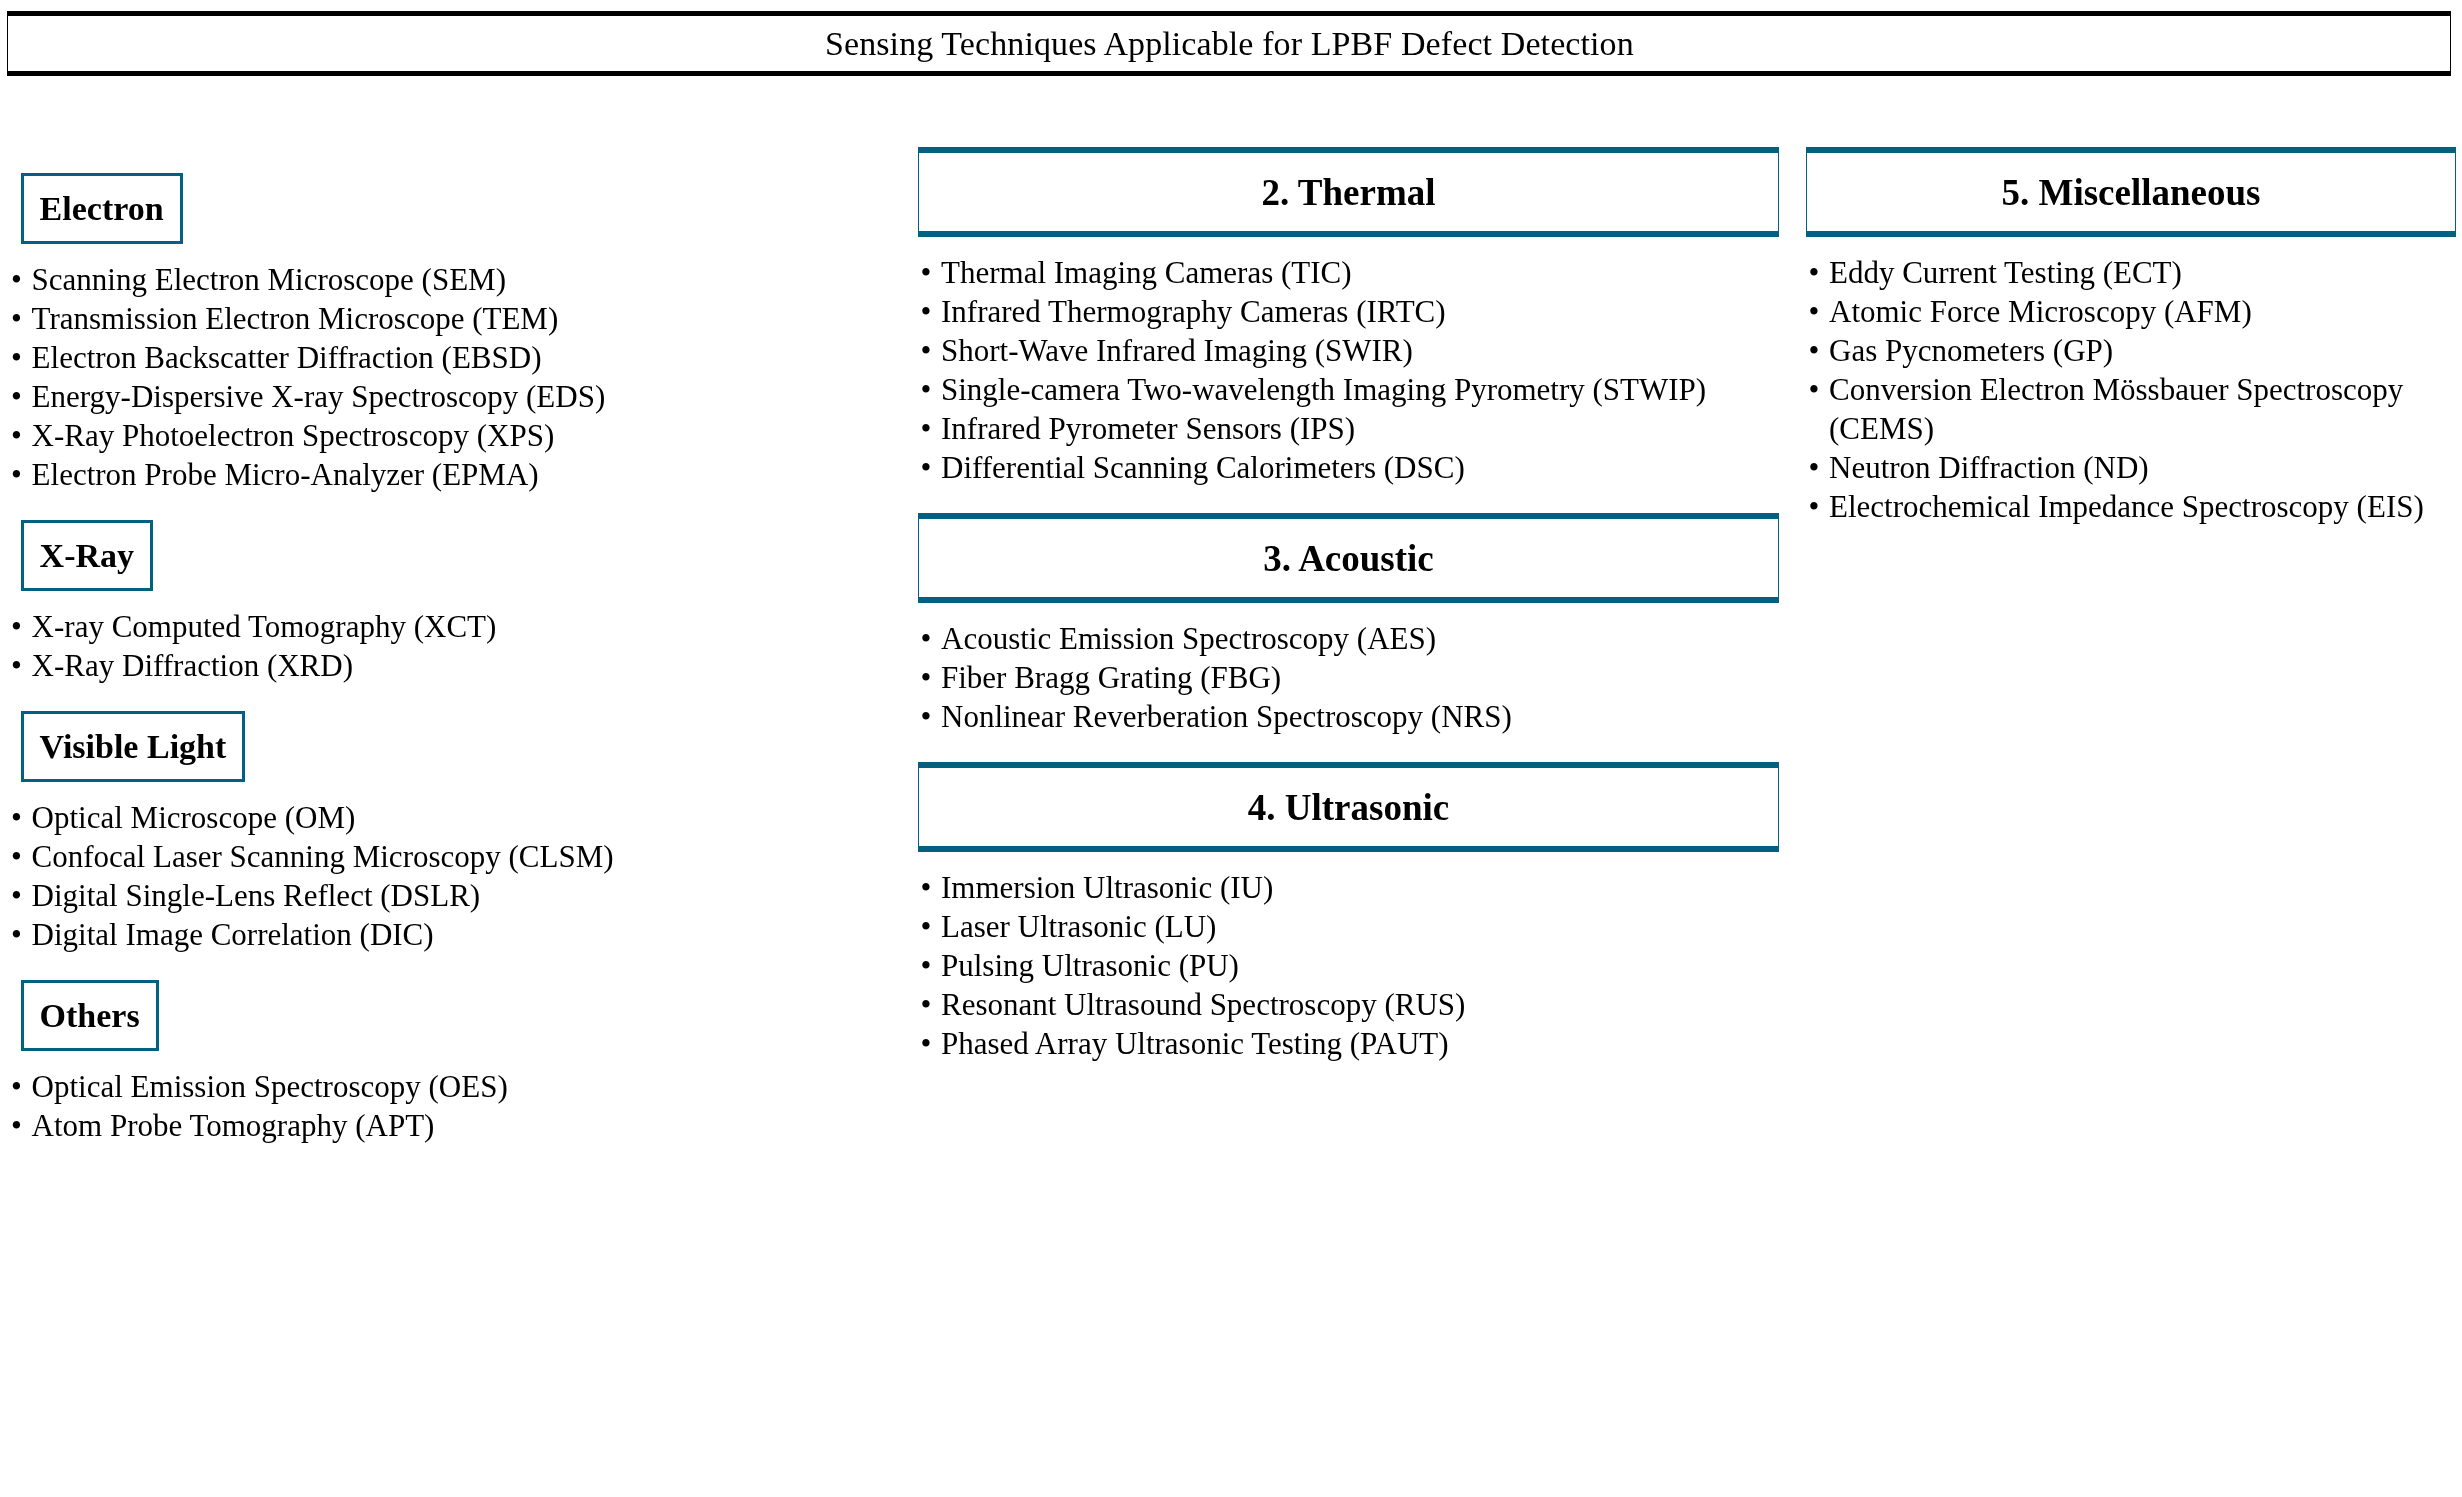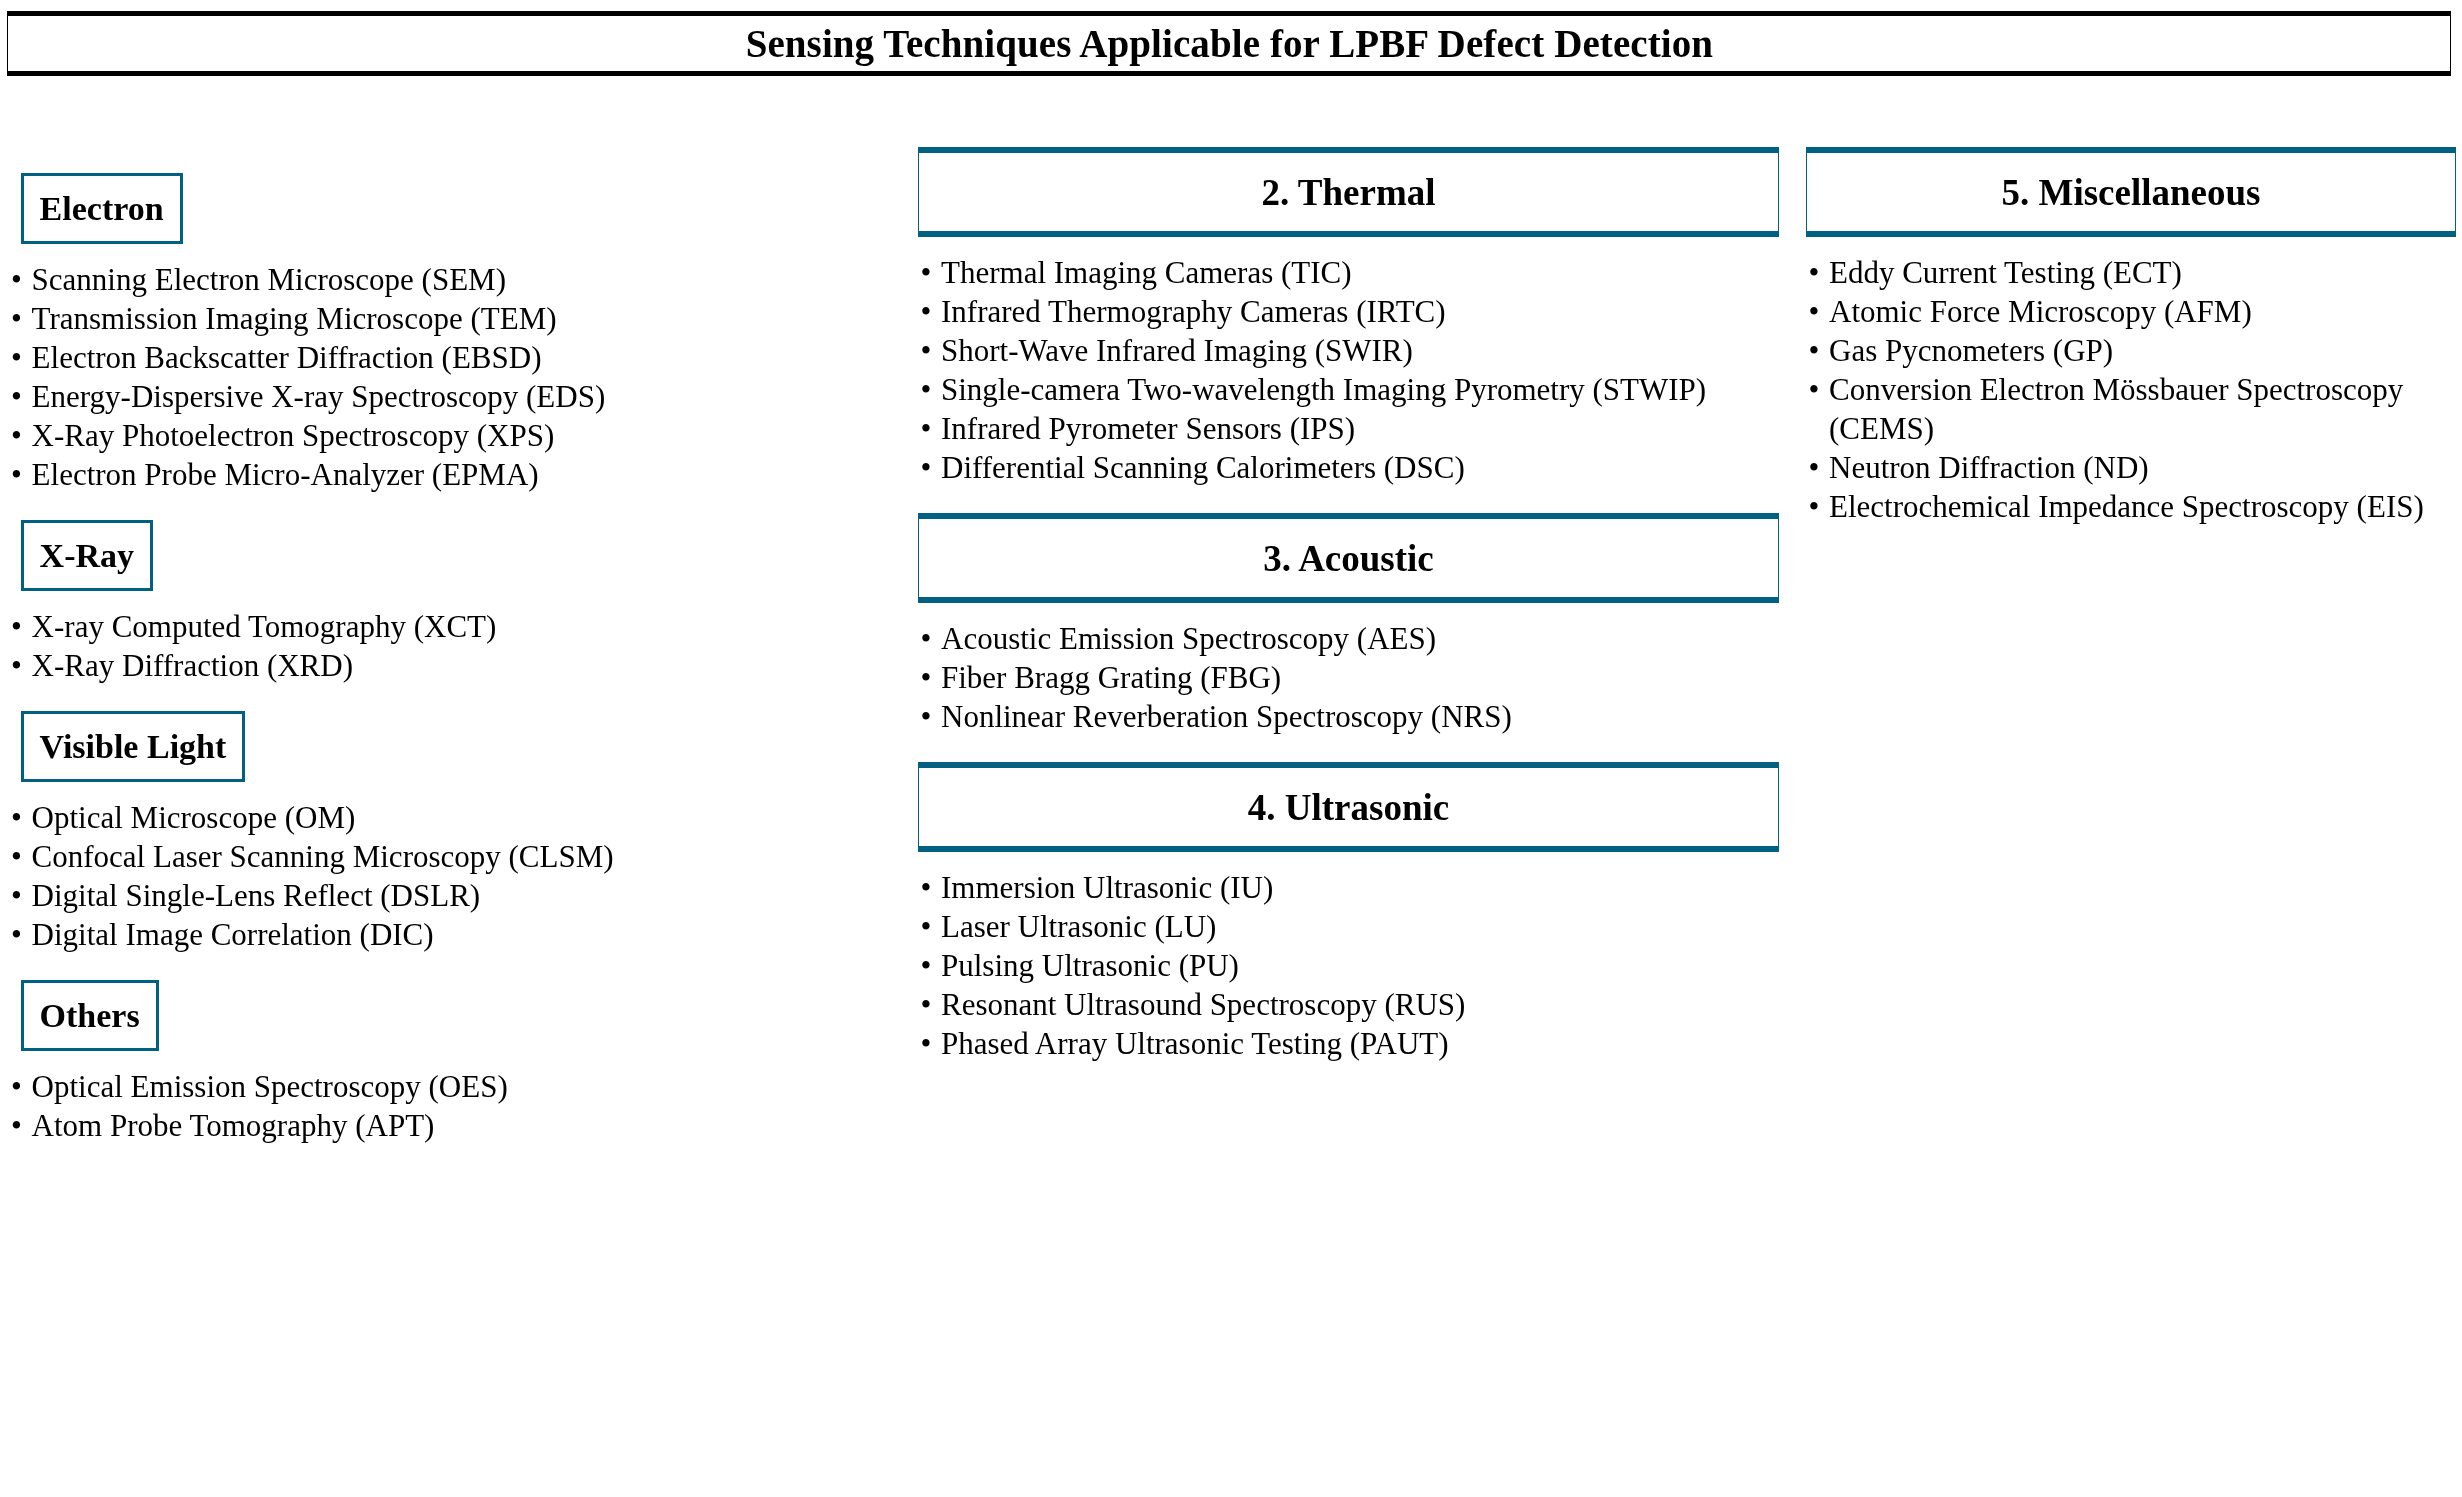--- a/index.html
+++ b/index.html
@@ -25,22 +25,22 @@
     height: 65px;
     box-sizing: border-box;
     border: 1.8px solid #000000;
     border-top-width: 5.5px;
     border-bottom-width: 5.5px;
     display: flex;
     align-items: center;
     justify-content: center;
   }
   #title-box .title-text {
-    font-size: 39px;
-    font-weight: bold;
+    font-size: 34px;
+    font-weight: normal;
     letter-spacing: 0.1px;
     white-space: nowrap;
     line-height: 1;
   }
 
   
   .column {
     position: absolute;
     top: 147px;
   }
@@ -125,21 +125,21 @@
 
   <div class="gap-md"></div>
 
   
   <div class="subgroup-head">
     <div class="sub-text">Electron</div>
   </div>
   <div class="gap-sm"></div>
   <ul class="tech-list">
     <li><span class="bullet">•</span><span>Scanning Electron Microscope (SEM)</span></li>
-    <li><span class="bullet">•</span><span>Transmission Imaging Microscope (TEM)</span></li>
+    <li><span class="bullet">•</span><span>Transmission Electron Microscope (TEM)</span></li>
     <li><span class="bullet">•</span><span>Electron Backscatter Diffraction (EBSD)</span></li>
     <li><span class="bullet">•</span><span>Energy-Dispersive X-ray Spectroscopy (EDS)</span></li>
     <li><span class="bullet">•</span><span>X-Ray Photoelectron Spectroscopy (XPS)</span></li>
     <li><span class="bullet">•</span><span>Electron Probe Micro-Analyzer (EPMA)</span></li>
   </ul>
 
   <div class="gap-md"></div>
 
   
   <div class="subgroup-head">

